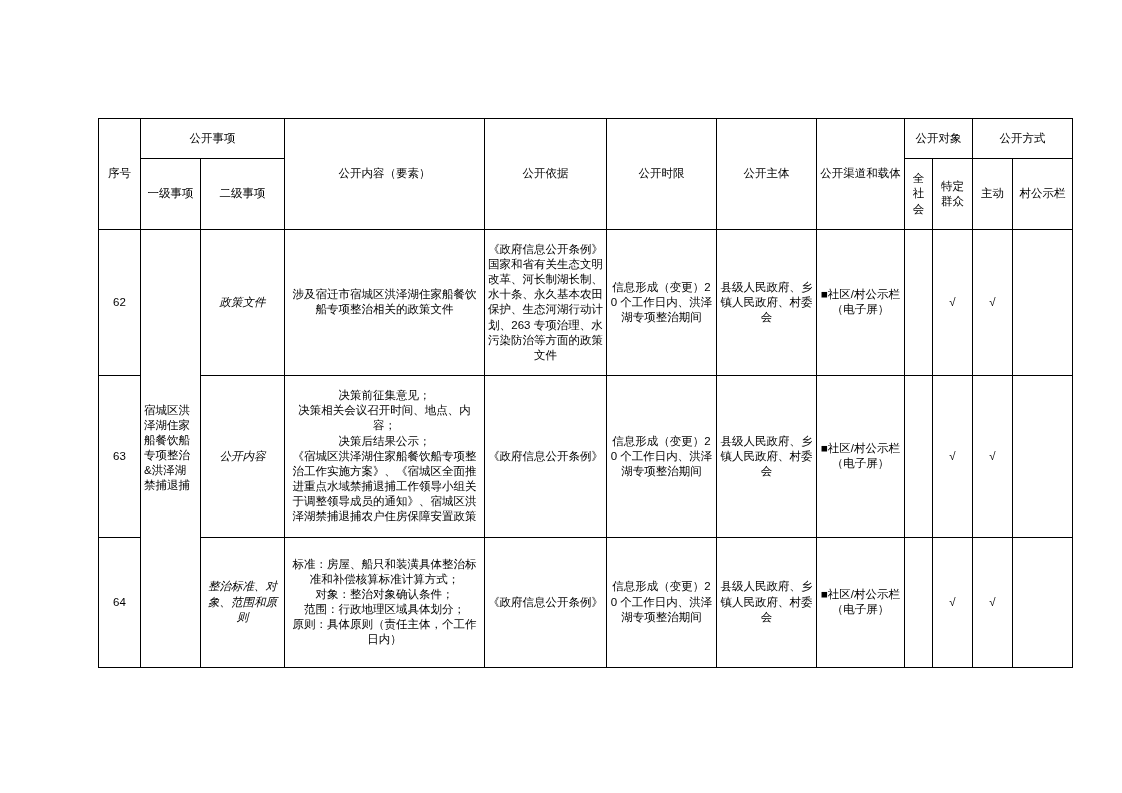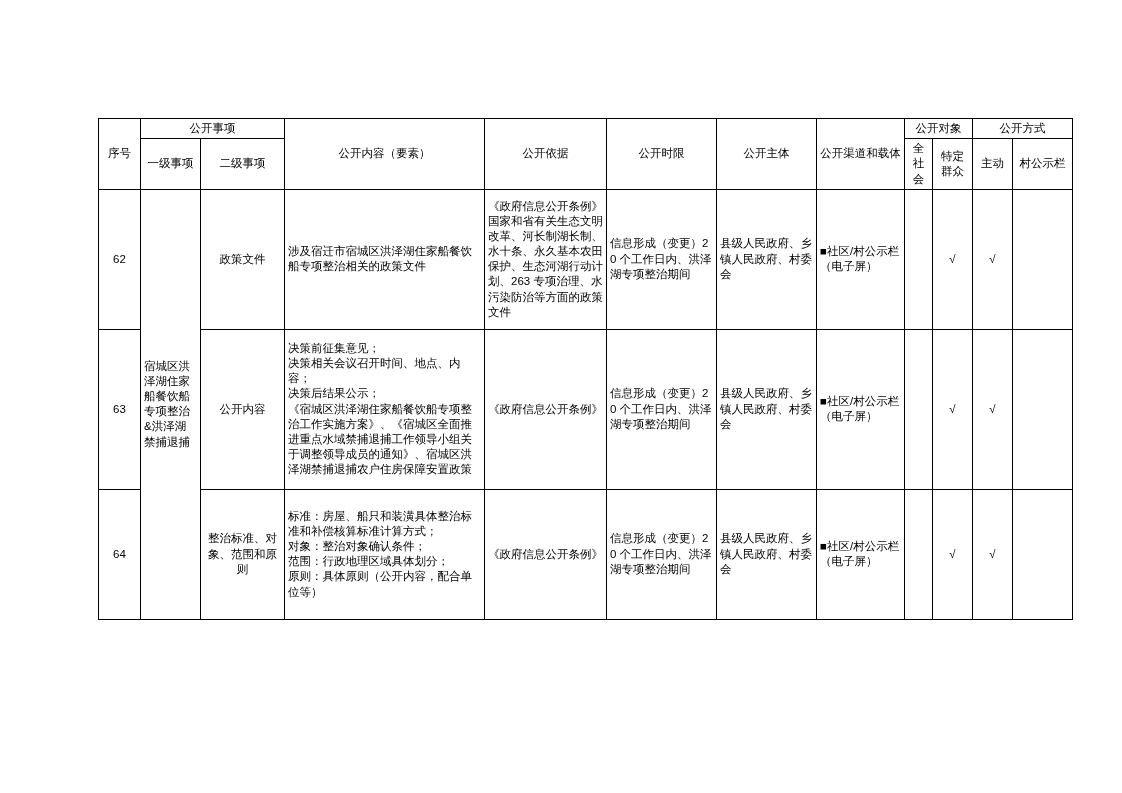--- a/index.html
+++ b/index.html
@@ -26,42 +26,43 @@
     position: absolute;
     left: 98px;
     top: 118px;
     width: 924px;
     border-collapse: collapse;
     table-layout: fixed;
   }
   table.doc-table td,
   table.doc-table th {
     border: 1px solid #000000;
-    padding: 2px 3px;
+    padding: 12px 3px;
     font-size: 11.5px;
     line-height: 1.32;
     vertical-align: middle;
     font-weight: normal;
     word-break: break-all;
   }
   .hdr {
     text-align: center;
     font-size: 13px;
     vertical-align: middle;
   }
   .hdr-sm {
     text-align: center;
     font-size: 12.5px;
     vertical-align: middle;
   }
   .cell-center {
     text-align: center;
+    font-style: italic;
   }
   .cell-left {
-    text-align: left;
+    text-align: center;
   }
   .num {
     text-align: center;
     font-size: 12.5px;
     margin-left: 36px;
   }
   .tick {
     text-align: center;
     font-size: 13px;
   }
@@ -145,21 +146,21 @@
         <td class="tick">√</td>
         <td class="tick"></td>
       </tr>
 
       <tr style="height:130px">
         <td class="num">64</td>
         <td class="cell-center">整治标准、对象、范围和原则</td>
         <td class="cell-left" style="white-space:pre-line">标准：房屋、船只和装潢具体整治标准和补偿核算标准计算方式；
 对象：整治对象确认条件；
 范围：行政地理区域具体划分；
-原则：具体原则（公开内容，配合单位等）</td>
+原则：具体原则（责任主体，个工作日内）</td>
         <td class="cell-left">《政府信息公开条例》</td>
         <td class="cell-left">信息形成（变更）20 个工作日内、洪泽湖专项整治期间</td>
         <td class="cell-left">县级人民政府、乡镇人民政府、村委会</td>
         <td class="cell-left">■社区/村公示栏（电子屏）</td>
         <td class="tick"></td>
         <td class="tick">√</td>
         <td class="tick">√</td>
         <td class="tick"></td>
       </tr>
     </tbody>

